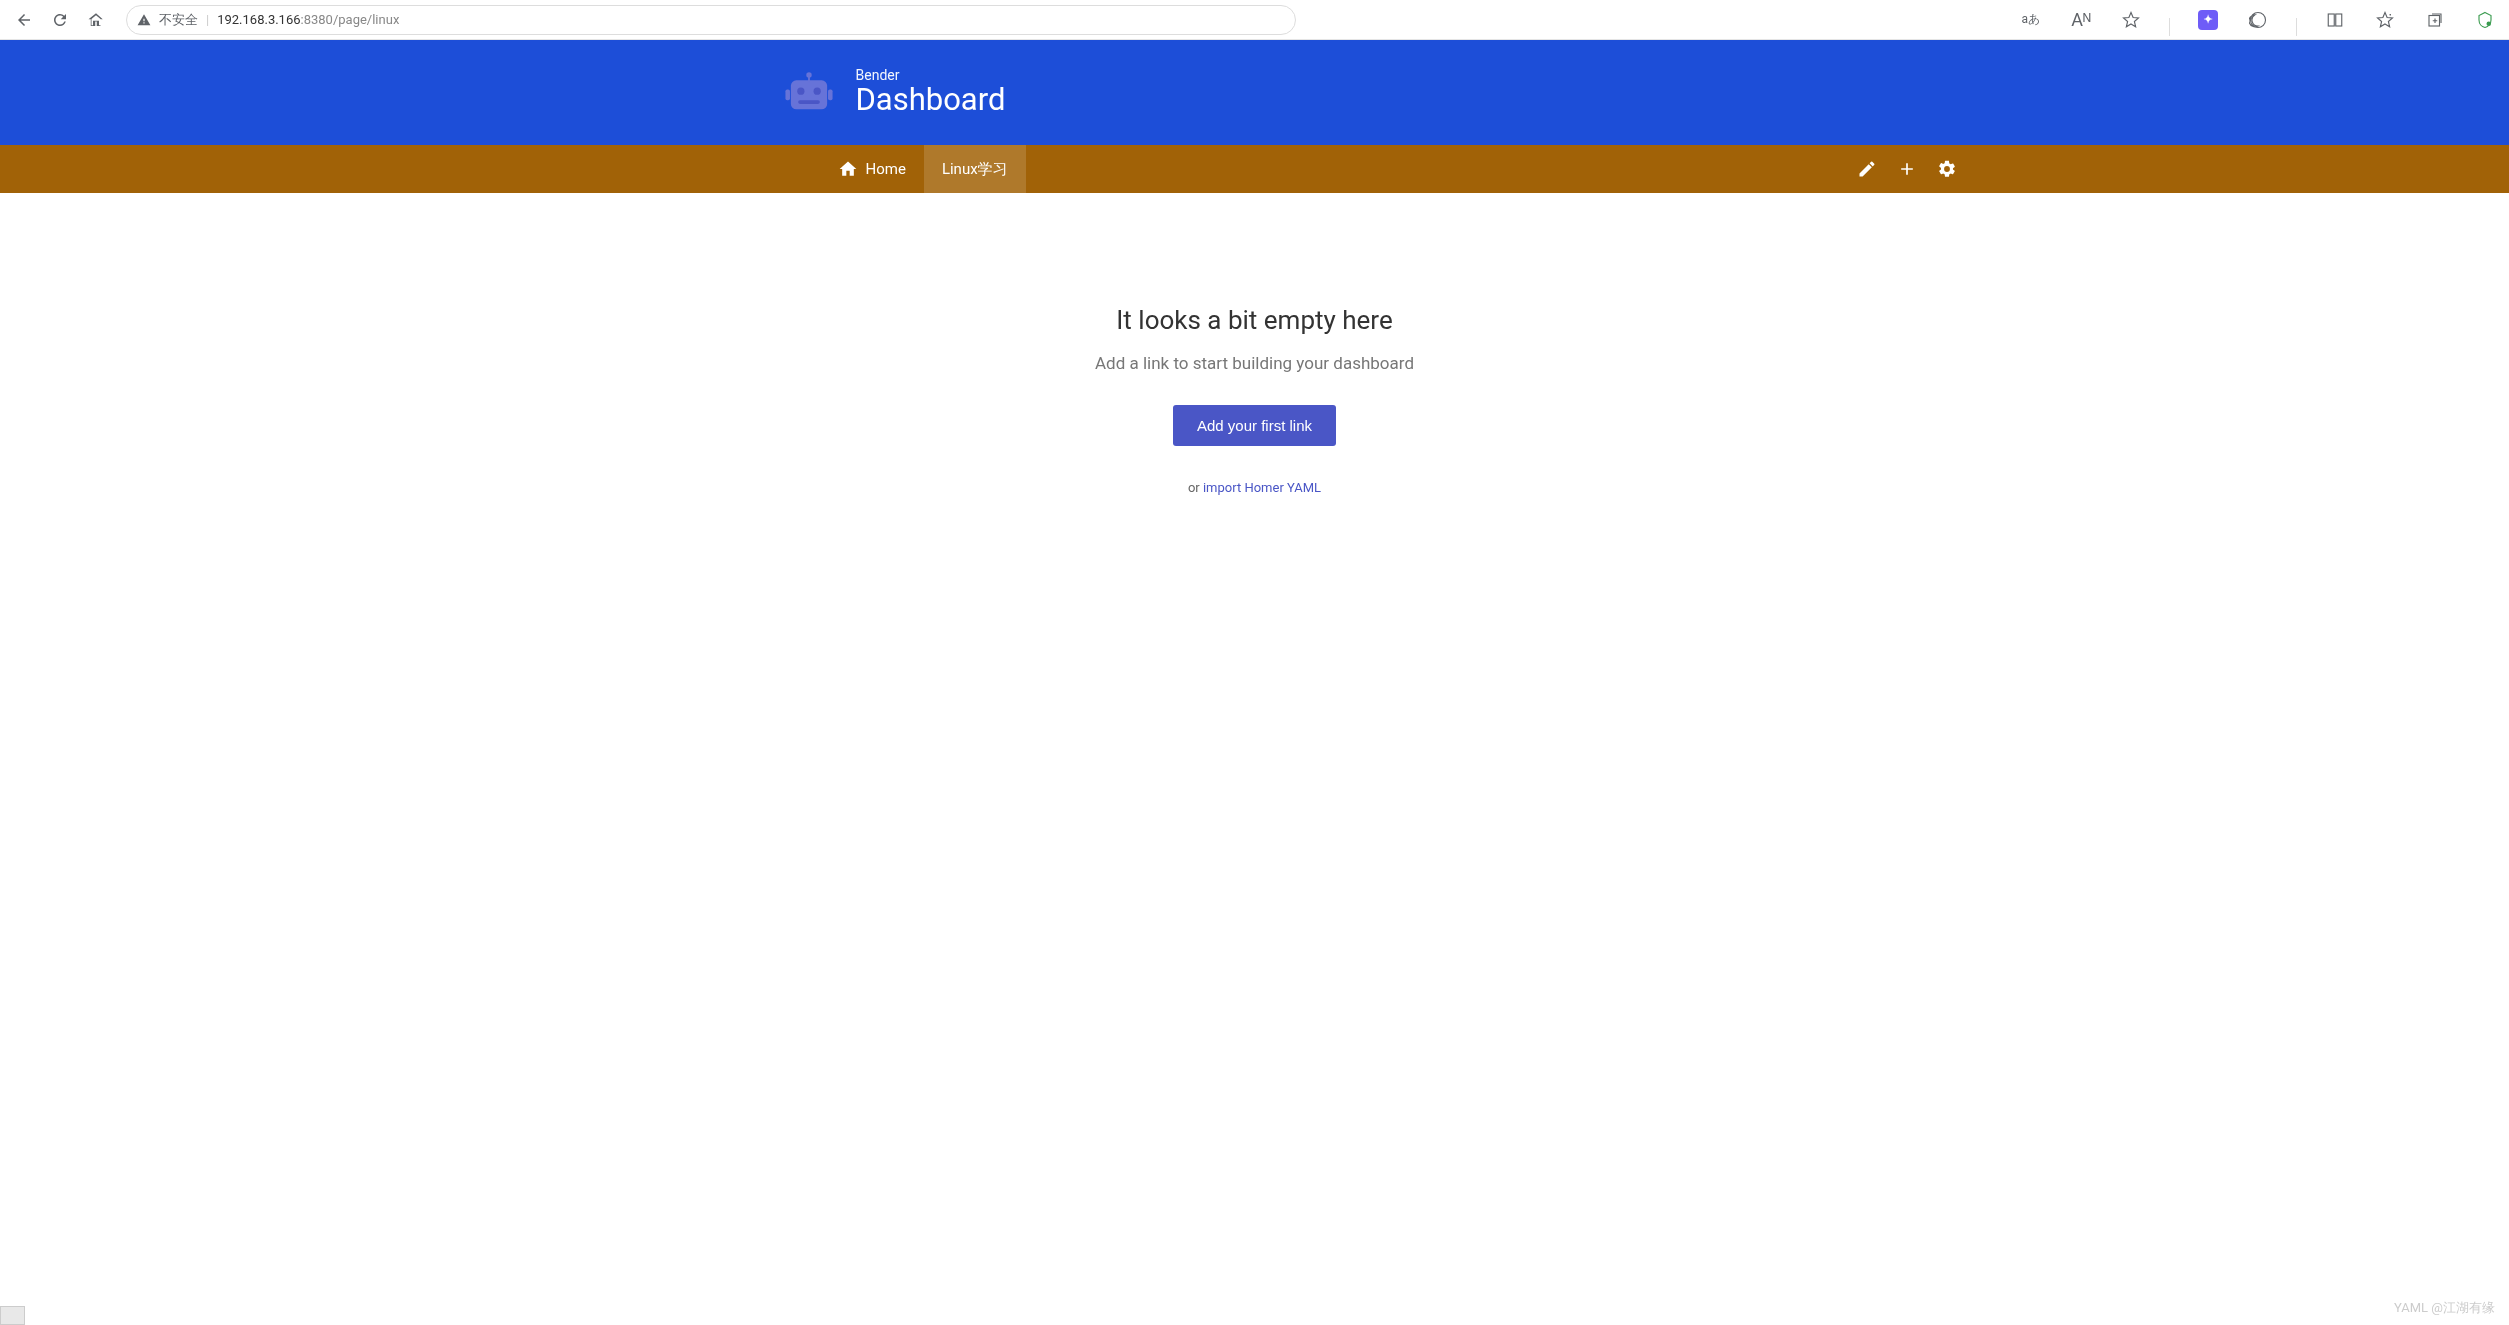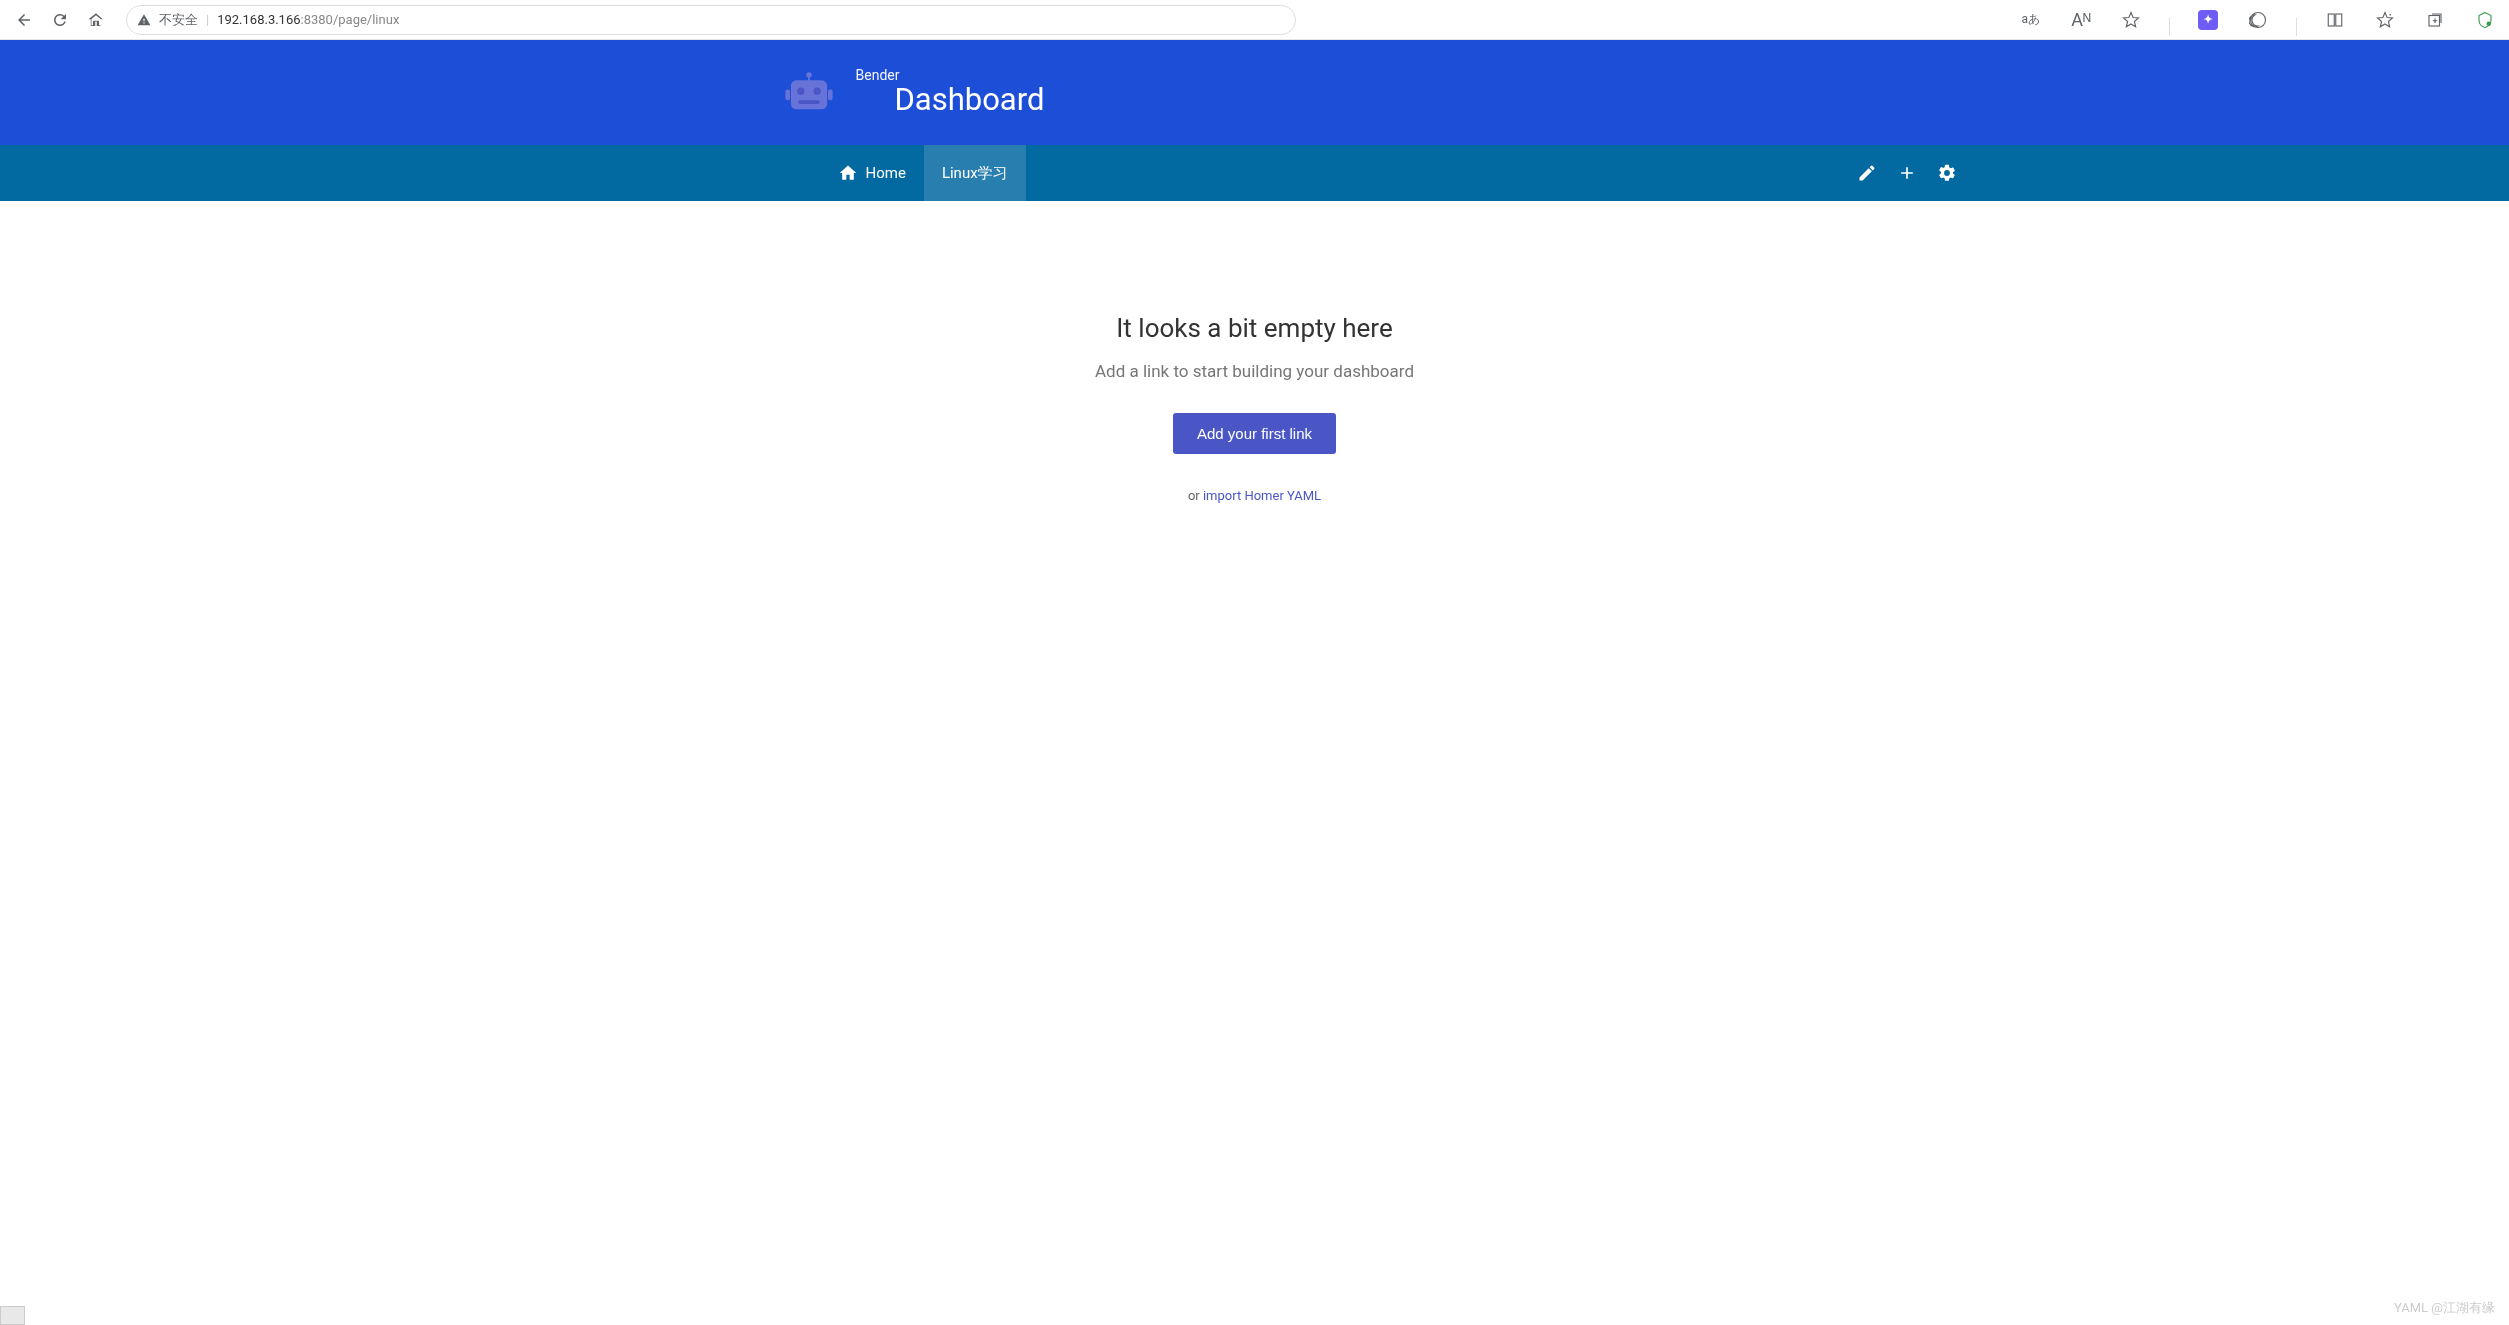--- a/index.html
+++ b/index.html
@@ -19,24 +19,24 @@
     .chrome-right .chrome-btn svg { width: 18px; height: 18px; }
     .ext-badge { width: 20px; height: 20px; background: #6e5cf7; border-radius: 4px; display: flex; align-items: center; justify-content: center; color: #fff; font-size: 11px; font-weight: bold; }
     .chrome-divider { width: 1px; height: 18px; background: #ddd; margin: 0 4px; }
     
     
     .app-header { background: #1d4ed8; color: #fff; height: 105px; display: flex; align-items: center; padding: 0 40px; }
     .header-inner { max-width: 1500px; margin: 0 auto; width: 100%; display: flex; align-items: center; padding-left: 275px; }
     .robot-icon { width: 58px; height: 58px; margin-right: 18px; display: flex; align-items: center; justify-content: center; }
     .robot-icon svg { width: 58px; height: 58px; }
     .header-text .subtitle { font-size: 14px; font-weight: 400; opacity: 0.95; }
-    .header-text .title { font-size: 31px; font-weight: 400; line-height: 1.1; margin-left: 39px; }
-    
-    
-    .app-nav { background: #0369a1; color: #fff; height: 56px; display: flex; align-items: center; }
+    .header-text .title { font-size: 31px; font-weight: 400; line-height: 1.1; }
+    
+    
+    .app-nav { background: #a16207; color: #fff; height: 48px; display: flex; align-items: center; }
     .nav-inner { max-width: 1500px; margin: 0 auto; width: 100%; display: flex; align-items: center; padding: 0 40px 0 315px; height: 100%; }
     .nav-item { display: flex; align-items: center; height: 100%; padding: 0 18px; font-size: 15px; cursor: pointer; gap: 8px; }
     .nav-item.active { background: rgba(255,255,255,0.15); }
     .nav-item svg { width: 20px; height: 20px; fill: #fff; }
     .nav-actions { margin-left: auto; display: flex; gap: 4px; }
     .nav-action { width: 36px; height: 36px; display: flex; align-items: center; justify-content: center; cursor: pointer; border-radius: 4px; }
     .nav-action svg { width: 20px; height: 20px; fill: #fff; }
     
     
     .main { display: flex; flex-direction: column; align-items: center; padding-top: 72px; }

